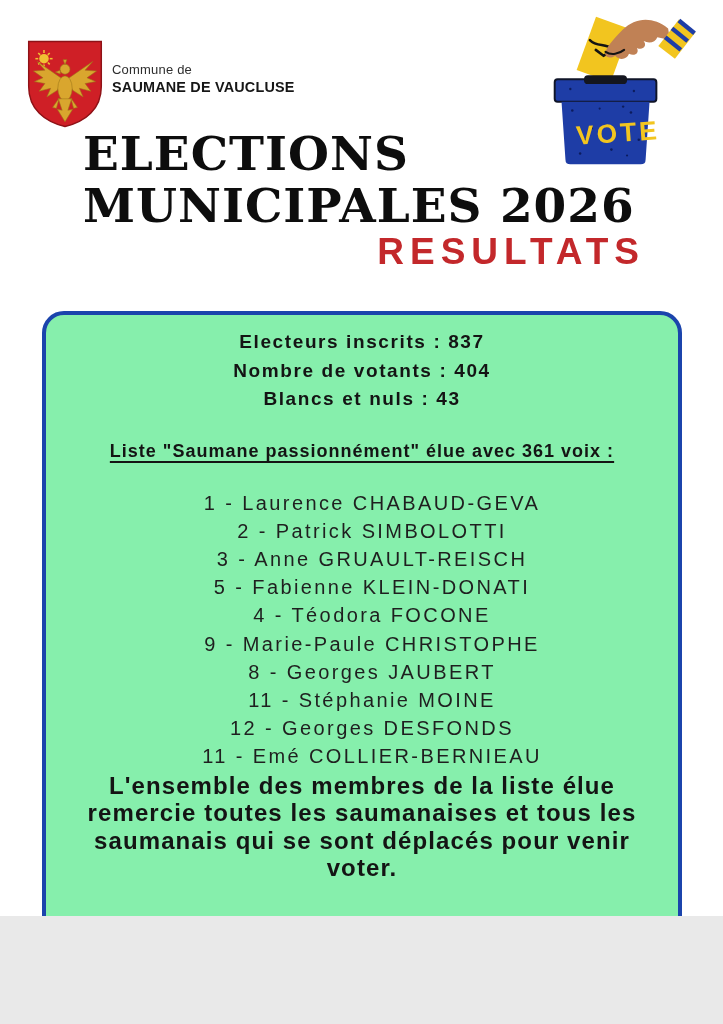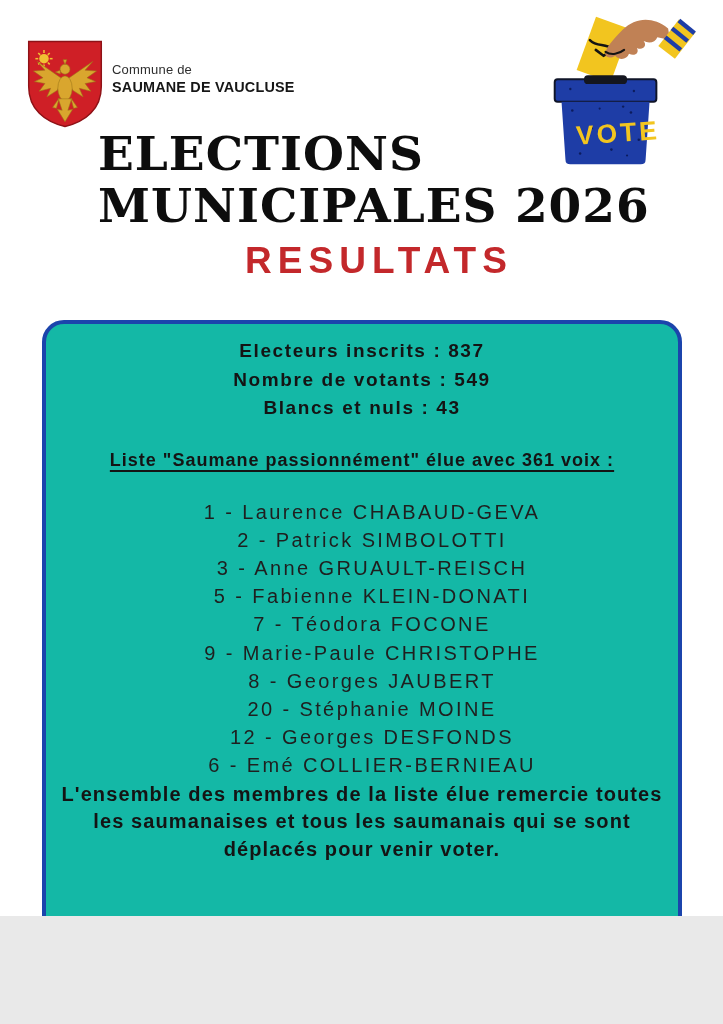--- a/index.html
+++ b/index.html
@@ -14,49 +14,48 @@
   }
 
   
   .crest{position:absolute;left:22px;top:38px;width:86px;height:92px;}
   .commune{position:absolute;left:112px;top:62px;line-height:1.25;}
   .commune-label{font-size:13px;color:#2e2e2e;letter-spacing:.2px;}
   .commune-name{font-size:15px;font-weight:bold;color:#161616;letter-spacing:.2px;transform:scaleX(.96);transform-origin:left;}
   .ballot{position:absolute;left:541px;top:10px;width:176px;height:158px;}
 
   
-  .title-block{position:absolute;left:98px;top:128px;width:562px;}
+  .title-block{position:absolute;left:83px;top:128px;width:562px;}
   .title-line{
     font-family:"DejaVu Serif",serif;
     font-weight:bold;
     font-size:47px;
     line-height:1.1;
     letter-spacing:1px;
     color:#0d0d0d;
     white-space:nowrap;
   }
   .subtitle{
-    margin-top:9px;
-    text-align:center;
+    text-align:right;
     font-size:37px;
     font-weight:bold;
     letter-spacing:6px;
     color:#c3282b;
     white-space:nowrap;
   }
 
   
   .card{
     position:absolute;
-    left:42px;top:320px;
+    left:42px;top:311px;
     width:640px;height:705px;
     box-sizing:border-box;
     border:4px solid #1b44ac;
     border-radius:22px;
-    background:#14b8a6;
+    background:#86efac;
     padding-top:13px;
     text-align:center;
   }
   .stat-line{
     font-size:19px;
     font-weight:bold;
     letter-spacing:1.6px;
     line-height:28.5px;
     color:#141414;
   }
@@ -74,21 +73,21 @@
   .candidates{margin-top:27px;margin-left:20px;}
   .cand{
     font-size:20px;
     letter-spacing:2.4px;
     line-height:28.2px;
     color:#1f1f1f;
   }
   .closing{
     margin:1px auto 8px;
     width:612px;
-    font-size:20px;
+    font-size:24px;
     font-weight:bold;
     letter-spacing:1.1px;
     line-height:27.5px;
     color:#141414;
   }
 </style>
 </head>
 <body>
 
 <div class="page">
@@ -167,34 +166,34 @@
   </svg>
 
   <div class="title-block">
     <div class="title-line">ELECTIONS</div>
     <div class="title-line">MUNICIPALES 2026</div>
     <div class="subtitle">RESULTATS</div>
   </div>
 
   <div class="card">
     <div class="stat-line">Electeurs inscrits : 837</div>
-    <div class="stat-line">Nombre de votants : 549</div>
+    <div class="stat-line">Nombre de votants : 404</div>
     <div class="stat-line">Blancs et nuls : 43</div>
 
     <div class="list-heading">Liste "Saumane passionnément" élue avec 361 voix :</div>
 
     <div class="candidates">
       <div class="cand">1 - Laurence CHABAUD-GEVA</div>
       <div class="cand">2 - Patrick SIMBOLOTTI</div>
       <div class="cand">3 - Anne GRUAULT-REISCH</div>
       <div class="cand">5 - Fabienne KLEIN-DONATI</div>
-      <div class="cand">7 - Téodora FOCONE</div>
+      <div class="cand">4 - Téodora FOCONE</div>
       <div class="cand">9 - Marie-Paule CHRISTOPHE</div>
       <div class="cand">8 - Georges JAUBERT</div>
-      <div class="cand">20 - Stéphanie MOINE</div>
+      <div class="cand">11 - Stéphanie MOINE</div>
       <div class="cand">12 - Georges DESFONDS</div>
-      <div class="cand">6 - Emé COLLIER-BERNIEAU</div>
+      <div class="cand">11 - Emé COLLIER-BERNIEAU</div>
     </div>
 
     <p class="closing">L'ensemble des membres de la liste élue remercie toutes les saumanaises et tous les saumanais qui se sont déplacés pour venir voter.</p>
   </div>
 
 </div>
 
 </body></html>

